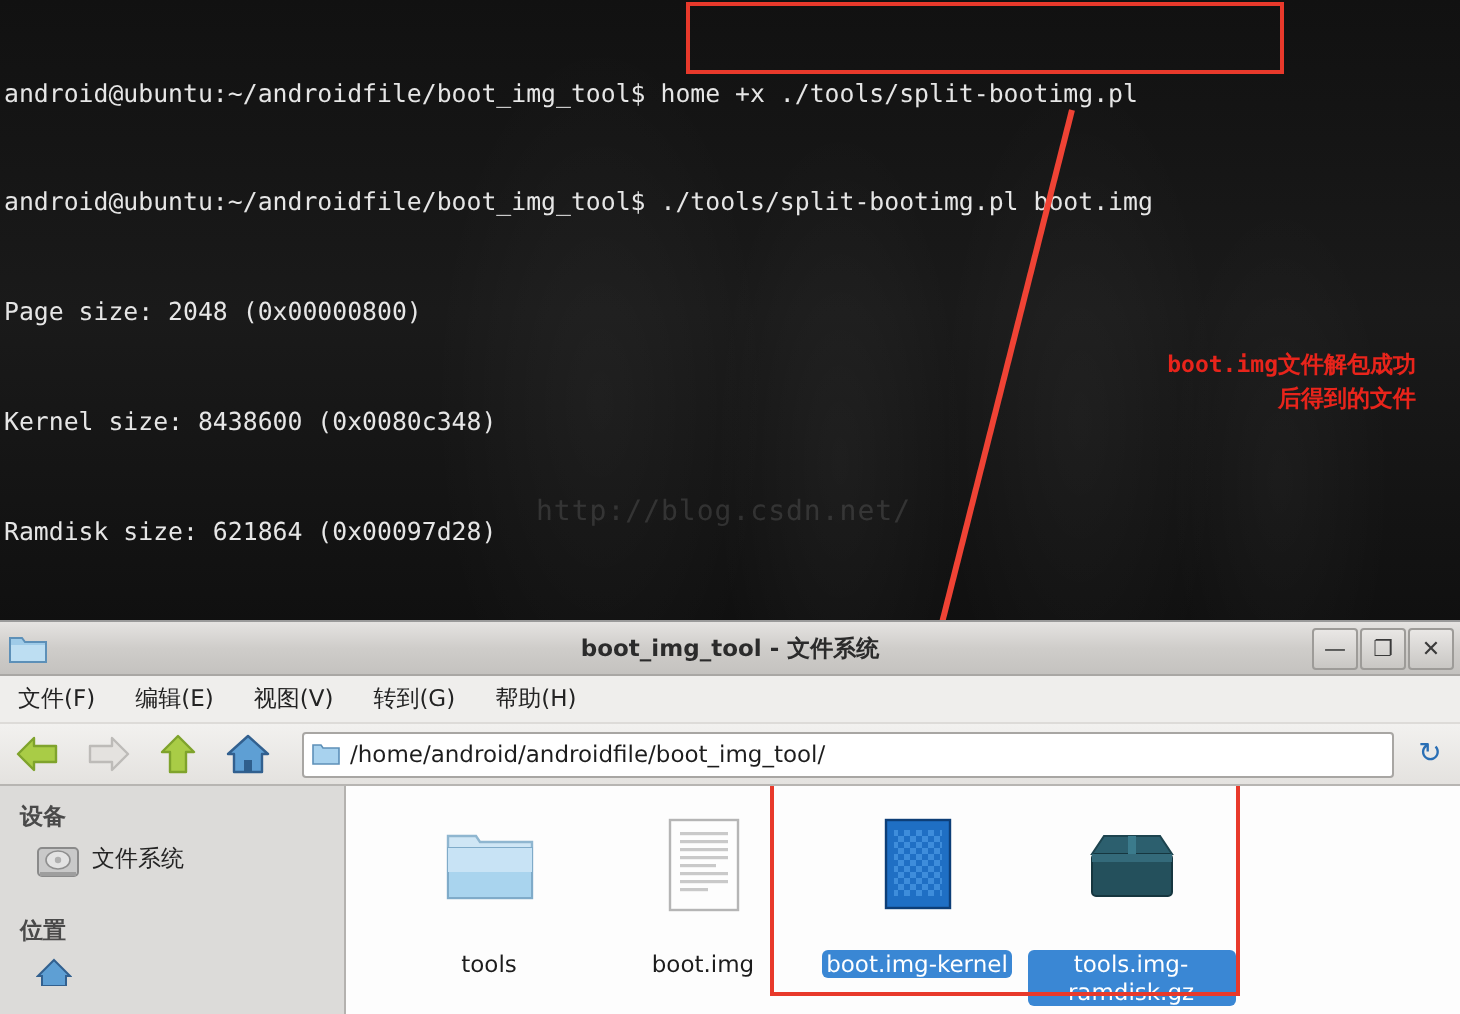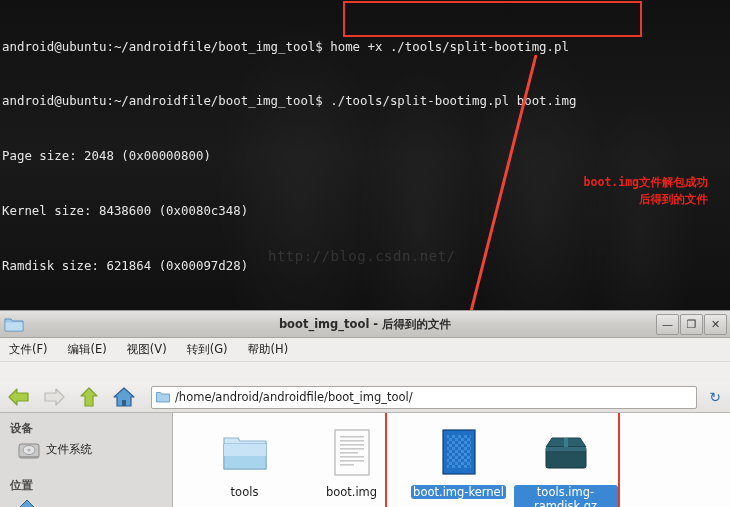--- a/index.html
+++ b/index.html
@@ -164,21 +164,20 @@
     padding: 2px 3px;
   }
   #fm-toolbar {
     height: 30px;
     display: flex;
     align-items: center;
     padding: 0 6px;
     gap: 9px;
     background: linear-gradient(180deg, #f2f1ef, #e4e2df);
     border-bottom: 1px solid #b7b5b2;
-    margin-top: 20px;
   }
   .navicon { width: 26px; height: 24px; flex: none; }
   #pathbar {
     flex: 1;
     height: 21px;
     margin-left: 5px;
     background: #fff;
     border: 1px solid #a8a6a3;
     border-radius: 2px;
     display: flex;
@@ -246,21 +245,21 @@
     flex-direction: column;
     align-items: center;
   }
   .file-icon-wrap {
     height: 56px;
     display: flex;
     align-items: center;
     justify-content: center;
   }
   .file-label {
-    margin-top: 4px;
+    margin-top: 14px;
     font-size: 11.5px;
     color: #1c1c1c;
     text-align: center;
     line-height: 14px;
     max-width: 100px;
     word-wrap: break-word;
     font-family: "DejaVu Sans", "Liberation Sans", sans-serif;
     padding: 0 2px;
     border-radius: 3px;
   }
@@ -325,21 +324,21 @@
     <polygon points="444,434 436,406 454,410" fill="#ef4335"></polygon>
   </svg>
 
   <div id="filemanager">
 
     <div id="fm-titlebar">
       <svg id="fm-title-icon" viewBox="0 0 20 17">
         <path d="M1 3 h6 l1.5 2 H19 v10 H1 Z" fill="#9fcbe8" stroke="#5d90b8" stroke-width="1"></path>
         <path d="M1.5 6.5 H18.5 V14.5 H1.5 Z" fill="#bddef2"></path>
       </svg>
-      <div id="fm-title-text">boot_img_tool - 后得到的文件</div>
+      <div id="fm-title-text">boot_img_tool - 文件系统</div>
       <div id="fm-winbtns">
         <div class="winbtn">—</div>
         <div class="winbtn">❐</div>
         <div class="winbtn">✕</div>
       </div>
     </div>
 
     <div id="fm-menubar">
       <div class="menu-item">文件(F)</div>
       <div class="menu-item">编辑(E)</div>

